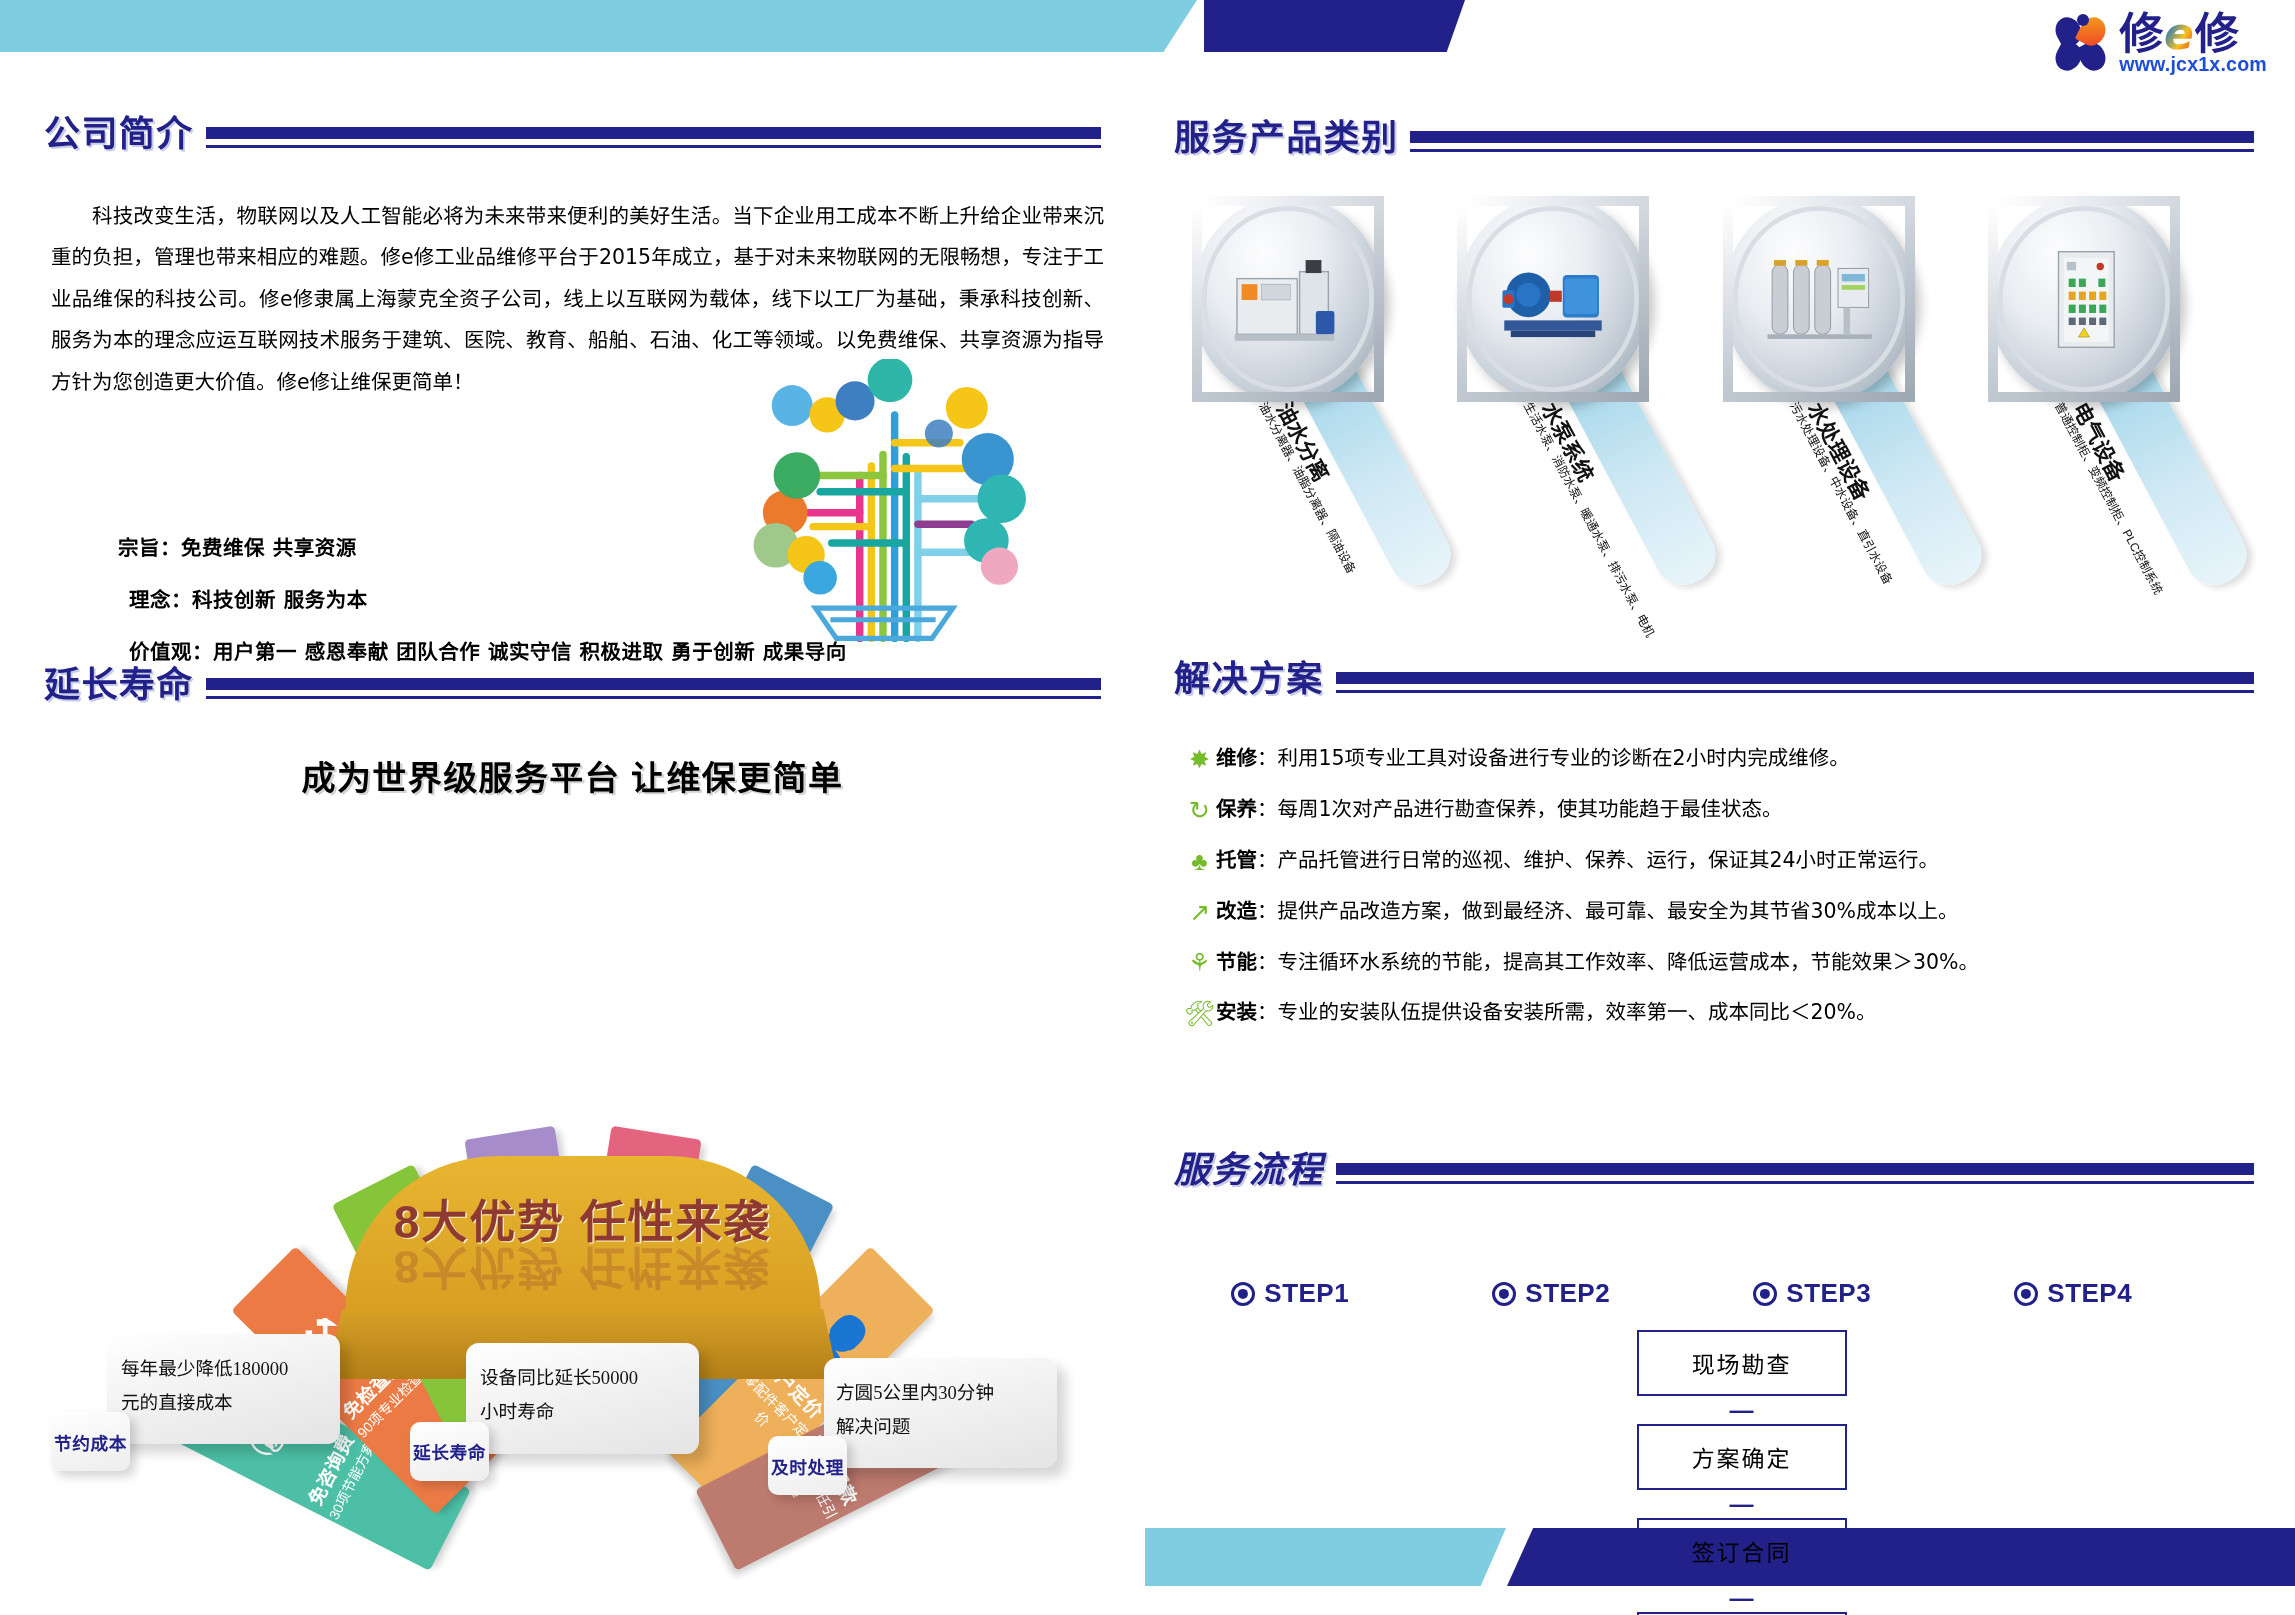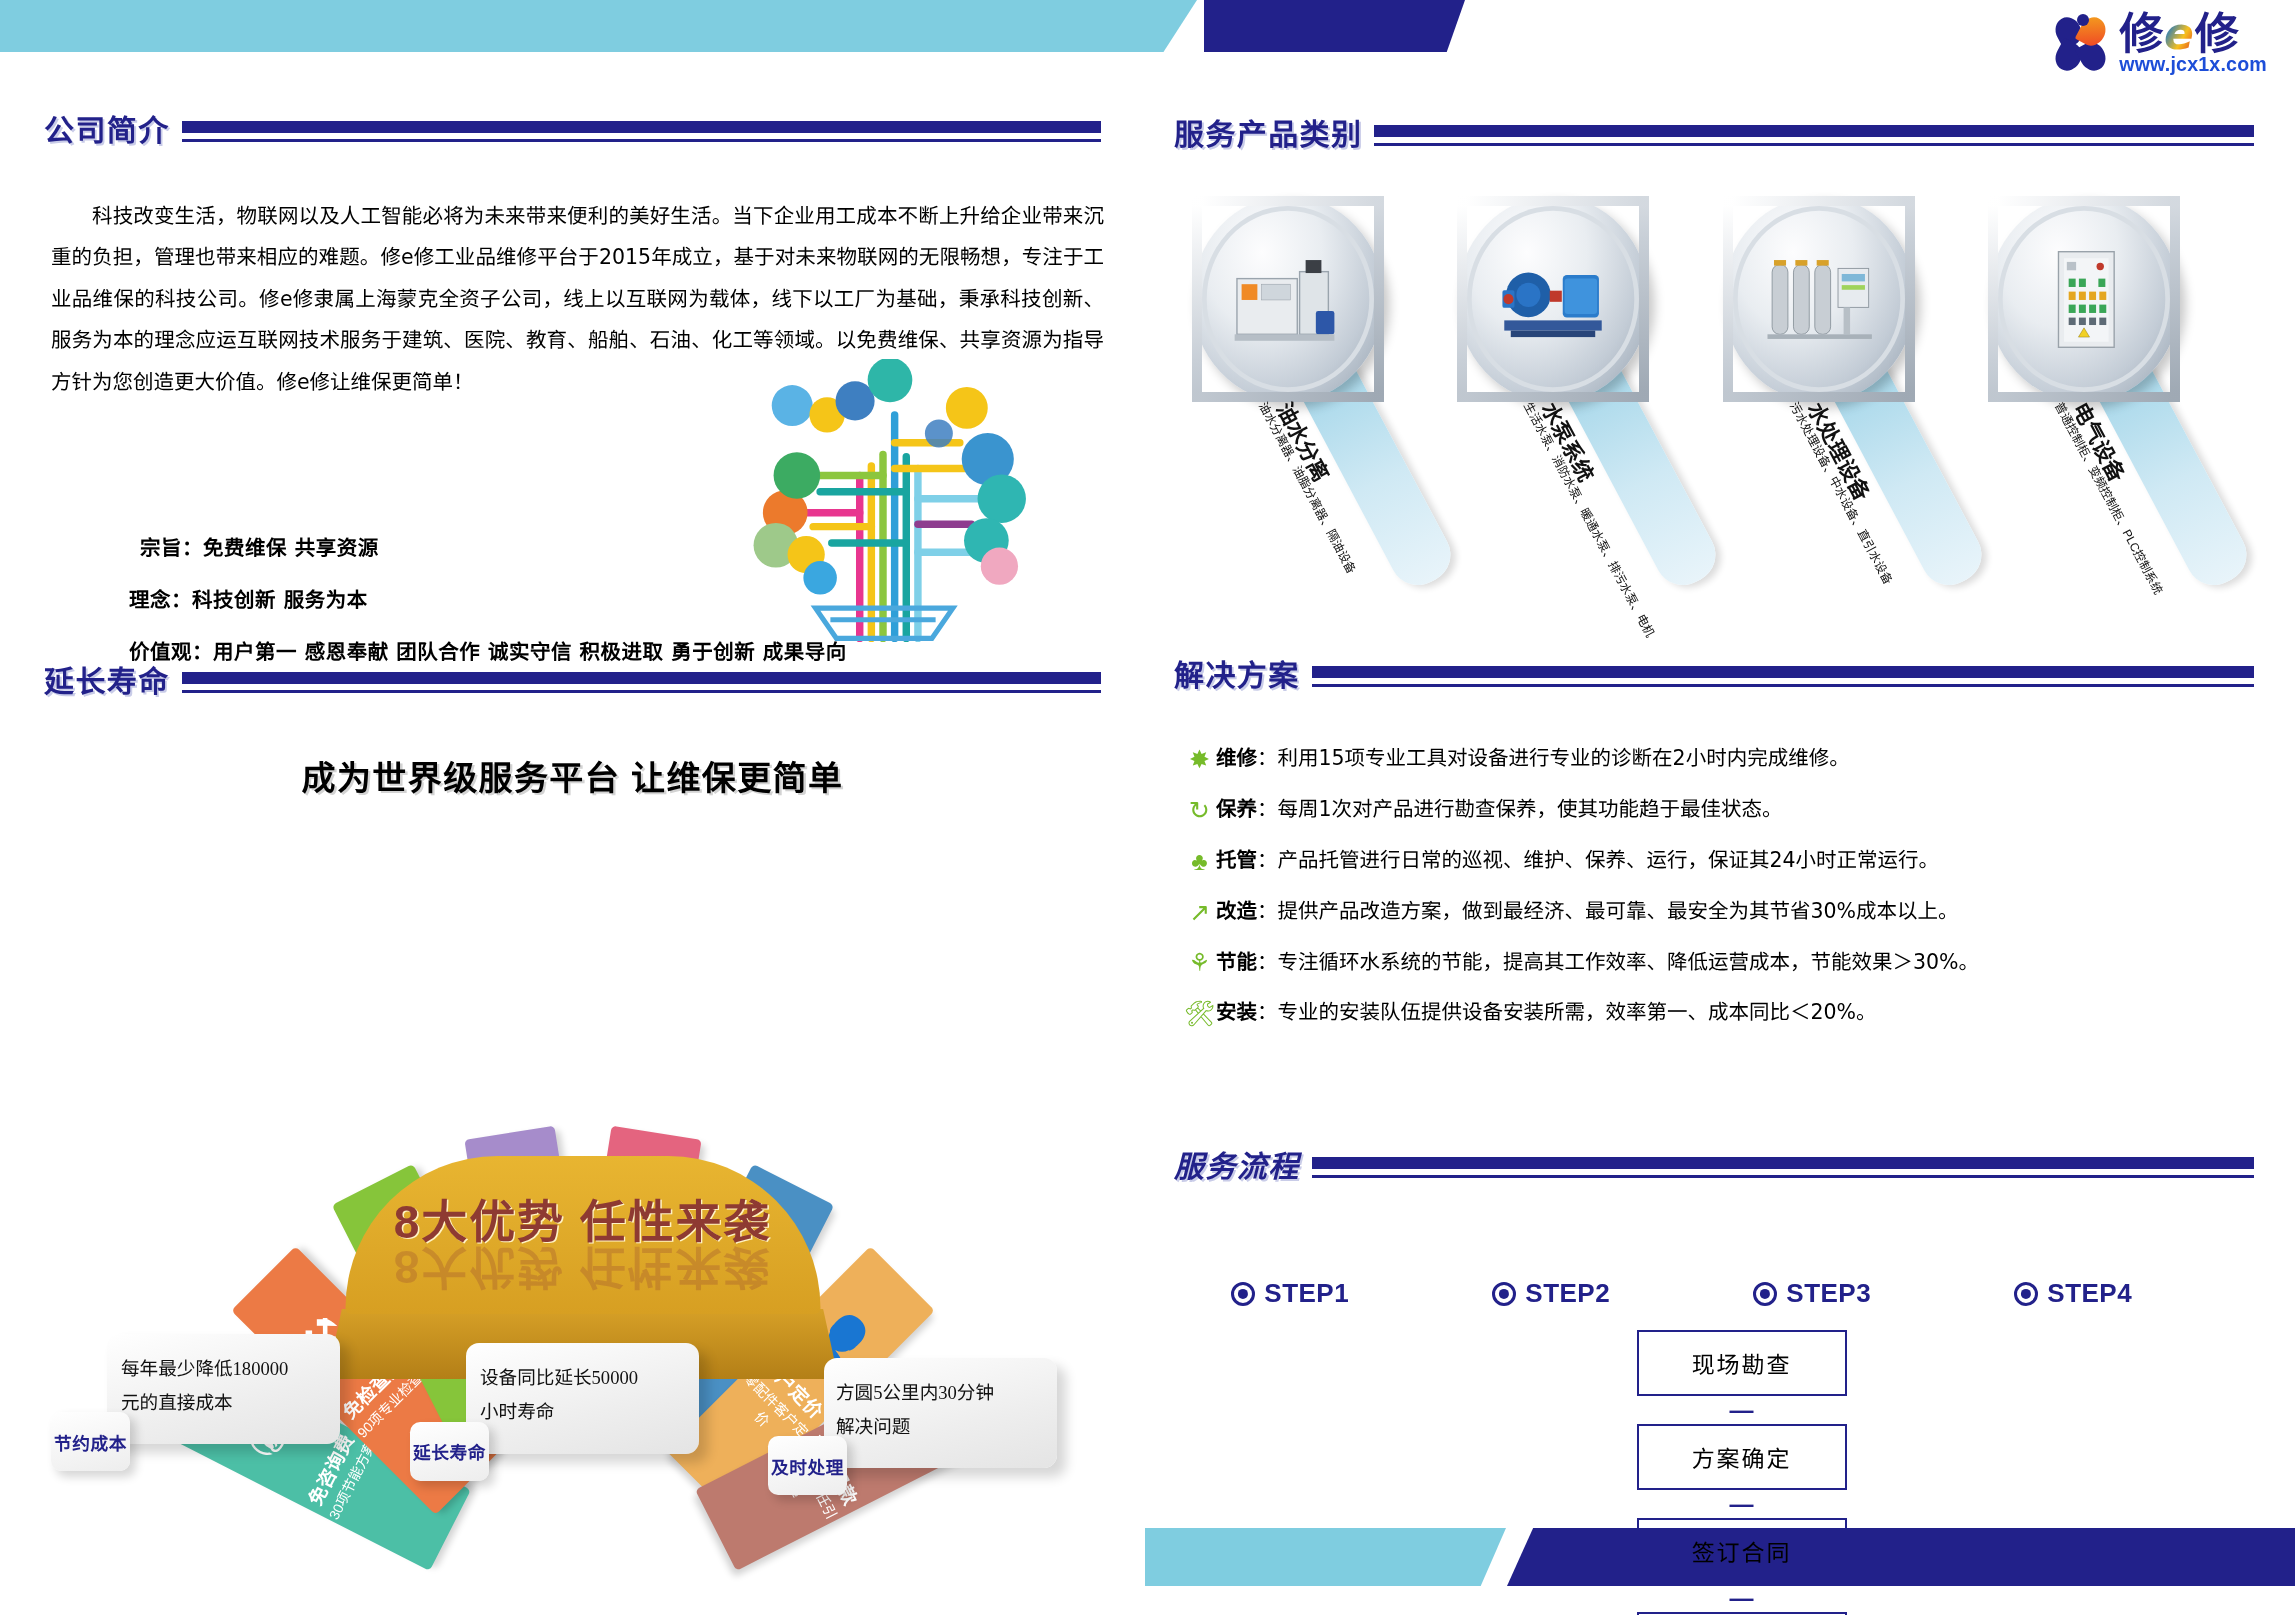--- a/index.html
+++ b/index.html
@@ -27,42 +27,42 @@
   #logo .head{position:absolute;left:24px;top:0px;width:12px;height:12px;background:#22218a;border-radius:50%;}
   #logo .wordwrap{display:flex;flex-direction:column;align-items:flex-start;}
   #logo .word{font-size:44px;font-weight:bold;color:#22218a;line-height:.95;letter-spacing:0.9px;
       font-family:"DejaVu Sans",sans-serif;display:flex;align-items:baseline;}
   #logo .word .e{color:#2f6fc2;background:linear-gradient(120deg,#1d78c4 20%,#f6c01e 60%,#e03a1e 95%);
       -webkit-background-clip:text;background-clip:text;color:transparent;font-style:italic;}
   #logo .url{font-size:19.6px;font-weight:bold;color:#1d4ed8;letter-spacing:0.2px;margin-top:-1.9px;}
 
   
   .sec-head{position:absolute;display:flex;align-items:flex-end;}
-  .sec-head .t{font-size:30px;font-weight:bold;color:#22218a;letter-spacing:1.4px;
+  .sec-head .t{font-size:36px;font-weight:bold;color:#22218a;letter-spacing:1.4px;
       text-shadow:1.9px 1.9px 0 #c9cce8;white-space:nowrap;line-height:1;}
   .sec-head .rules{flex:1;display:flex;flex-direction:column;gap:5.1px;margin-left:12px;margin-bottom:4.2px;}
   .sec-head .rule-thick{height:12px;background:#22218a;}
   .sec-head .rule-thin{height:3.3px;background:#22218a;}
 
   #head-company{left:44px;top:116px;width:1057px;}
   #head-service{left:44px;top:667px;width:1057px;}
   #head-products{left:1174px;top:120px;width:1080px;}
   #head-solutions{left:1174px;top:661px;width:1080px;}
   #head-process{left:1174px;top:1152px;width:1080px;font-style:italic;}
 
   
   #company-text{position:absolute;left:51px;top:196px;width:1053px;}
   #company-text p{margin:0;font-size:20.5px;line-height:2.02;text-align:justify;
      font-family:"DejaVu Sans","Liberation Sans",sans-serif;}
   #intro-para{text-indent:2em;width:1053px;}
   #tree-illustration{position:absolute;left:720px;top:359px;width:326px;height:298px;}
 
   .motto{position:absolute;font-size:20.5px;font-weight:bold;letter-spacing:0.5px;
      font-family:"DejaVu Sans","Liberation Sans",sans-serif;white-space:nowrap;}
-  #motto-0{left:140px;top:531px;}
+  #motto-0{left:118px;top:531px;}
   #motto-1{left:129px;top:583px;}
   #motto-2{left:129px;top:635px;}
 
   
   #service-tagline{position:absolute;left:44px;top:751px;width:1057px;text-align:center;
      font-size:34px;font-weight:bold;color:#000;letter-spacing:1.4px;text-shadow:2.3px 2.3px 0 #d3d3d3;}
 
   
   #fan{position:absolute;left:140px;top:820px;width:885px;height:489px;}
   #fan .blade{position:absolute;left:50%;top:100%;width:91px;height:289px;

